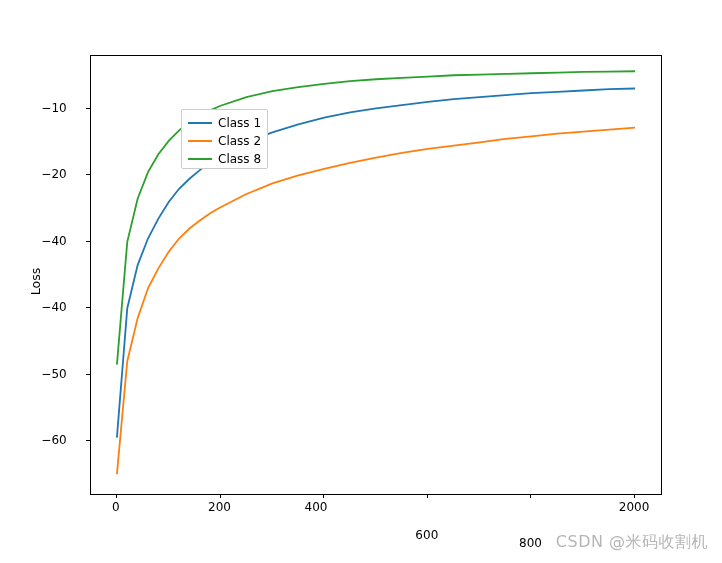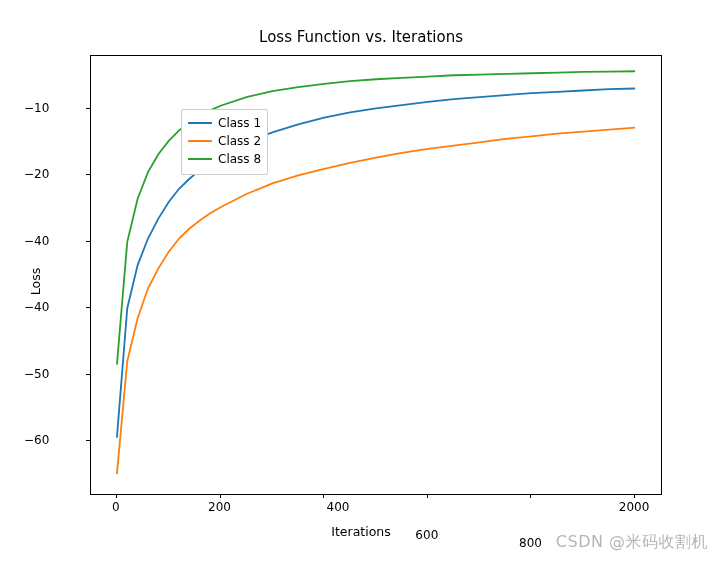--- a/index.html
+++ b/index.html
@@ -67,21 +67,21 @@
     font-size: 12px;
     color: #000000;
   }
   .xtick {
     top: 490px;
     transform: translateX(-50%);
   }
   .ytick {
     right: 628px;
     transform: translateY(-50%);
-    text-align: left;
+    text-align: center;
     width: 60px;
   }
   .tickmark-x {
     position: absolute;
     width: 1px;
     height: 4px;
     background: #000;
     top: 484px;
   }
   .tickmark-y {
@@ -91,21 +91,21 @@
     background: #000;
     left: 76px;
   }
   .legend {
     position: absolute;
     left: 90px;
     top: 53px;
     background: #ffffff;
     border: 1px solid #cccccc;
     border-radius: 2px;
-    padding: 4px 6px 6px 6px;
+    padding: 4px 6px 0 6px;
     font-size: 12px;
   }
   .legend-row {
     display: flex;
     align-items: center;
     height: 18px;
   }
   .legend-line {
     width: 24px;
     height: 2px;
@@ -125,21 +125,20 @@
     top: 0;
     width: 570px;
     height: 438px;
   }
 </style>
 </head>
 <body>
 
 <div class="chart-container">
 
-  <div class="chart-title">Loss Function vs. Iterations</div>
 
   <div class="ylabel">
     <span>Loss</span>
   </div>
 
   <div class="plot-area">
     <svg class="lines" id="lines-svg" preserveAspectRatio="none" viewBox="0 0 570 438">
         <path d="M25.91 381.59 L36.27 252.18 L46.64 209.05 L57.00 182.50 L67.36 162.59 L77.73 146.00 L88.09 132.73 L98.45 122.77 L108.82 114.15 L119.18 106.18 L129.55 99.55 L155.45 86.27 L181.36 76.32 L207.27 68.35 L233.18 61.72 L259.09 56.41 L285.00 52.43 L310.91 49.11 L336.82 45.79 L362.73 43.14 L388.64 41.15 L414.55 39.15 L440.45 37.16 L466.36 35.84 L492.27 34.51 L518.18 33.18 L544.09 32.52 " stroke="#1f77b4" stroke-width="1.8" fill="none"></path>
         <path d="M25.91 418.09 L36.27 305.27 L46.64 262.14 L57.00 232.27 L67.36 212.36 L77.73 195.77 L88.09 182.50 L98.45 172.55 L108.82 164.58 L119.18 157.28 L129.55 151.31 L155.45 138.04 L181.36 127.42 L207.27 119.45 L233.18 112.82 L259.09 106.85 L285.00 101.54 L310.91 96.89 L336.82 92.91 L362.73 89.59 L388.64 86.27 L414.55 82.95 L440.45 80.30 L466.36 77.65 L492.27 75.65 L518.18 73.66 L544.09 71.67 " stroke="#ff7f0e" stroke-width="1.8" fill="none"></path>
         <path d="M25.91 308.59 L36.27 185.82 L46.64 142.68 L57.00 116.14 L67.36 98.22 L77.73 84.95 L88.09 74.33 L98.45 66.36 L108.82 59.73 L119.18 54.42 L129.55 49.77 L155.45 41.15 L181.36 35.17 L207.27 31.19 L233.18 27.87 L259.09 25.22 L285.00 23.23 L310.91 21.90 L336.82 20.57 L362.73 19.25 L388.64 18.58 L414.55 17.92 L440.45 17.25 L466.36 16.59 L492.27 15.93 L518.18 15.60 L544.09 15.26 " stroke="#2ca02c" stroke-width="1.8" fill="none"></path>
@@ -159,21 +158,21 @@
           <span>Class 8</span>
         </div>
       </div>
   </div>
 
   <div id="xticks-holder">
       <div class="xtick" style="left: 105.909px;">0</div>
       <div class="tickmark-x" style="left: 105.909px;"></div>
       <div class="xtick" style="left: 209.545px;">200</div>
       <div class="tickmark-x" style="left: 209.545px;"></div>
-      <div class="xtick" style="left: 328px;">400</div>
+      <div class="xtick" style="left: 306px;">400</div>
       <div class="tickmark-x" style="left: 313.182px;"></div>
       <div class="xtick" style="left: 416.818px; margin-top: 28px;">600</div>
       <div class="tickmark-x" style="left: 416.818px;"></div>
       <div class="xtick" style="left: 520.455px; margin-top: 36px;">800</div>
       <div class="tickmark-x" style="left: 520.455px;"></div>
       <div class="xtick" style="left: 624.091px;">2000</div>
       <div class="tickmark-x" style="left: 624.091px;"></div>
     </div>
   <div id="yticks-holder">
       <div class="ytick" style="top: 429.909px;">−60</div>
@@ -183,17 +182,16 @@
       <div class="ytick" style="top: 297.182px;">−40</div>
       <div class="tickmark-y" style="top: 297.182px;"></div>
       <div class="ytick" style="top: 230.818px;">−40</div>
       <div class="tickmark-y" style="top: 230.818px;"></div>
       <div class="ytick" style="top: 164.455px;">−20</div>
       <div class="tickmark-y" style="top: 164.455px;"></div>
       <div class="ytick" style="top: 98.0909px;">−10</div>
       <div class="tickmark-y" style="top: 98.0909px;"></div>
     </div>
 
-  <div class="xlabel">Iterations</div>
 
 </div>
 
 <div class="watermark">CSDN @米码收割机</div>
 
 </body></html>

